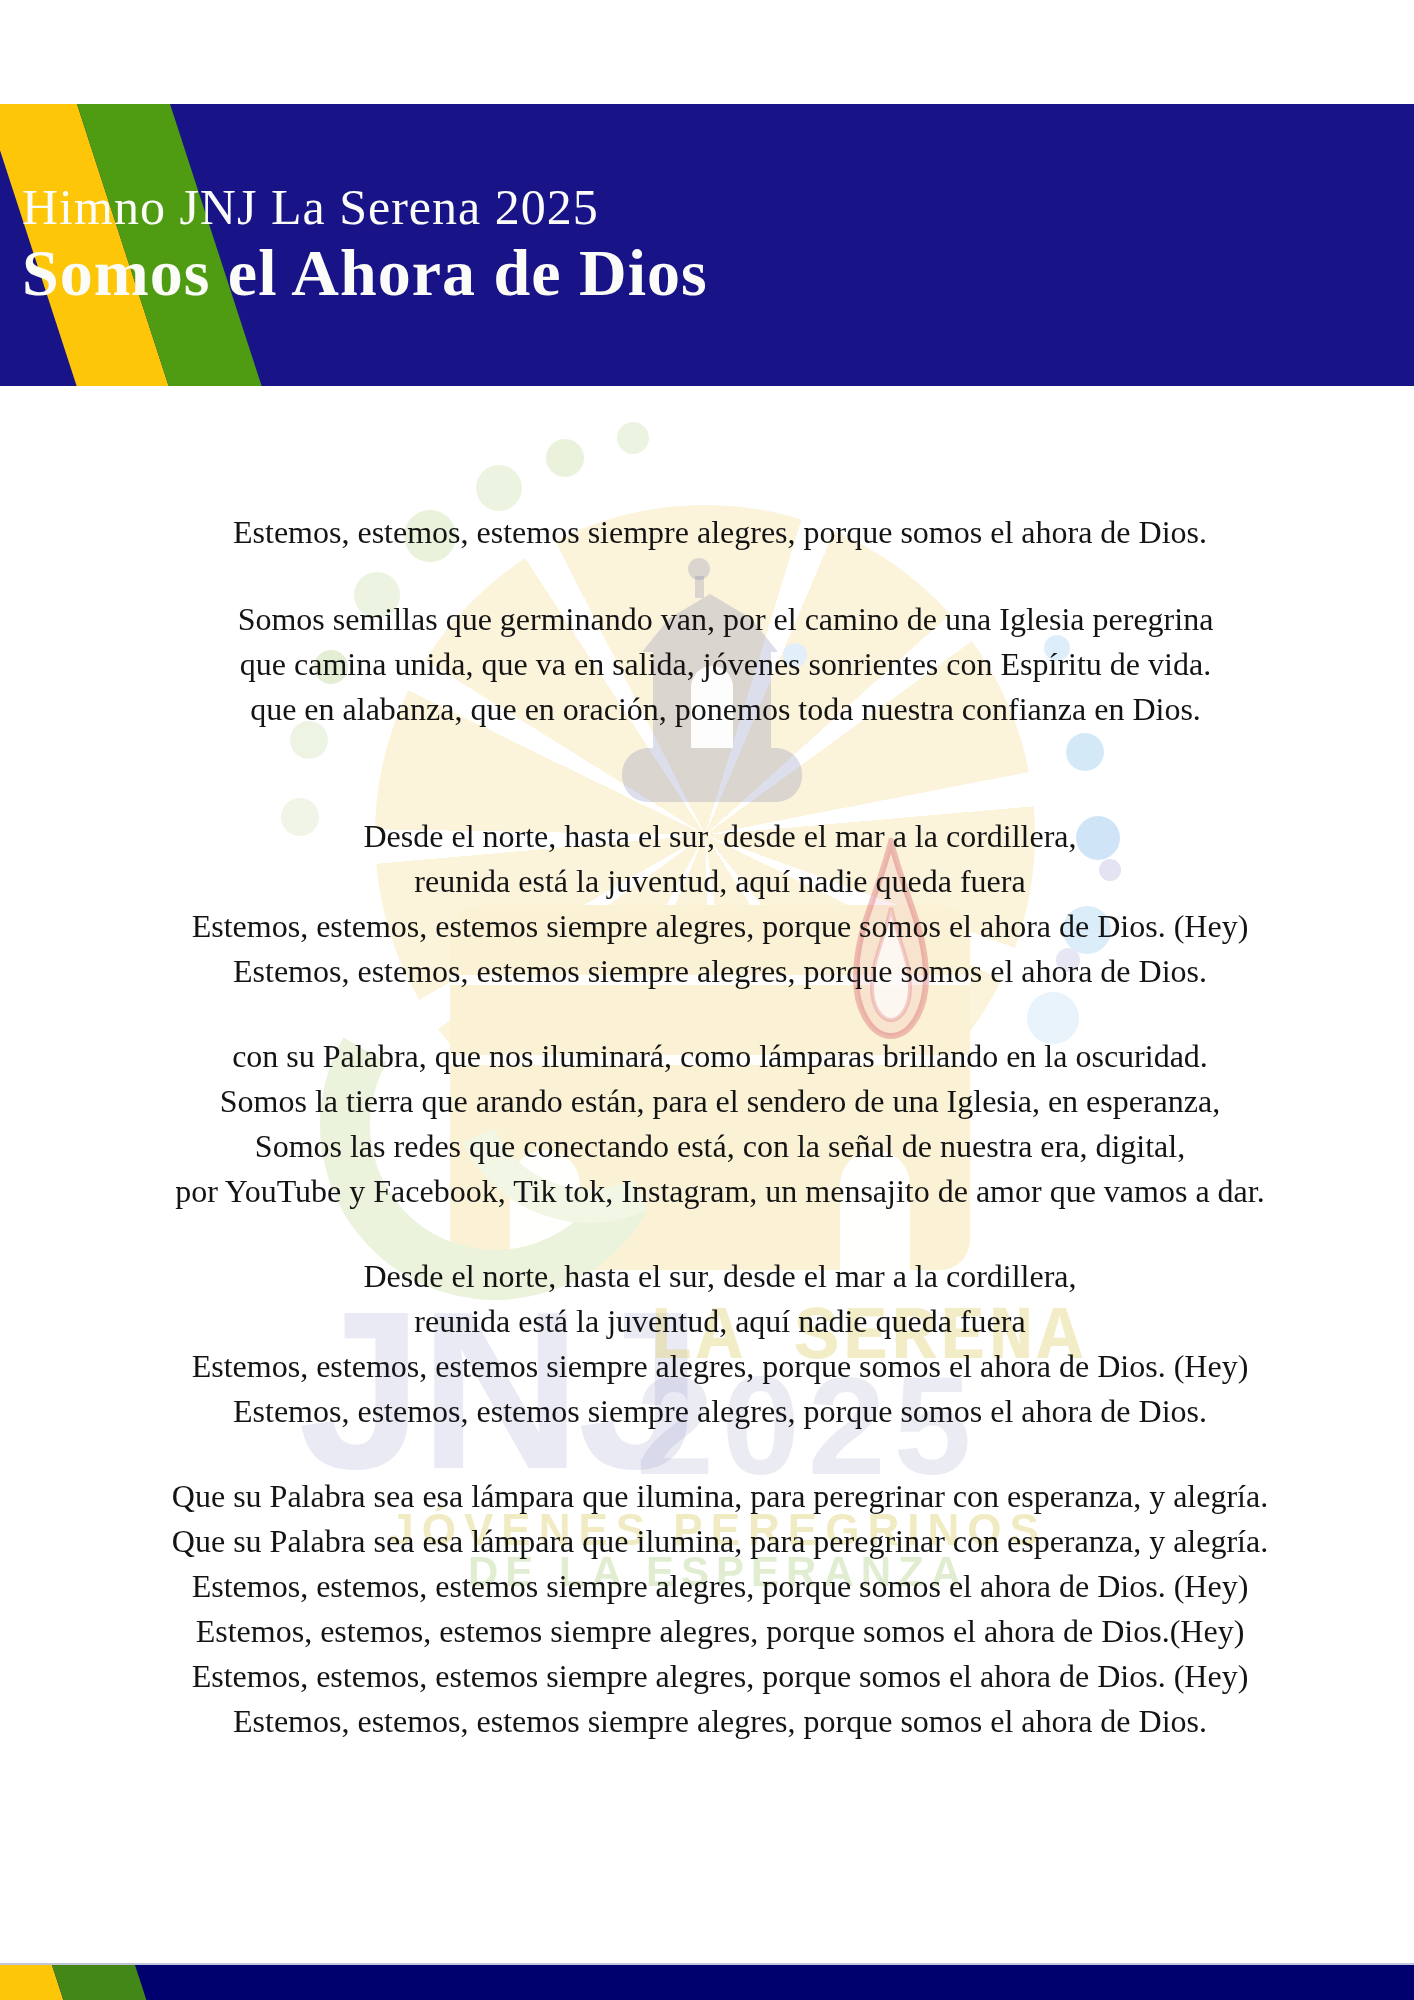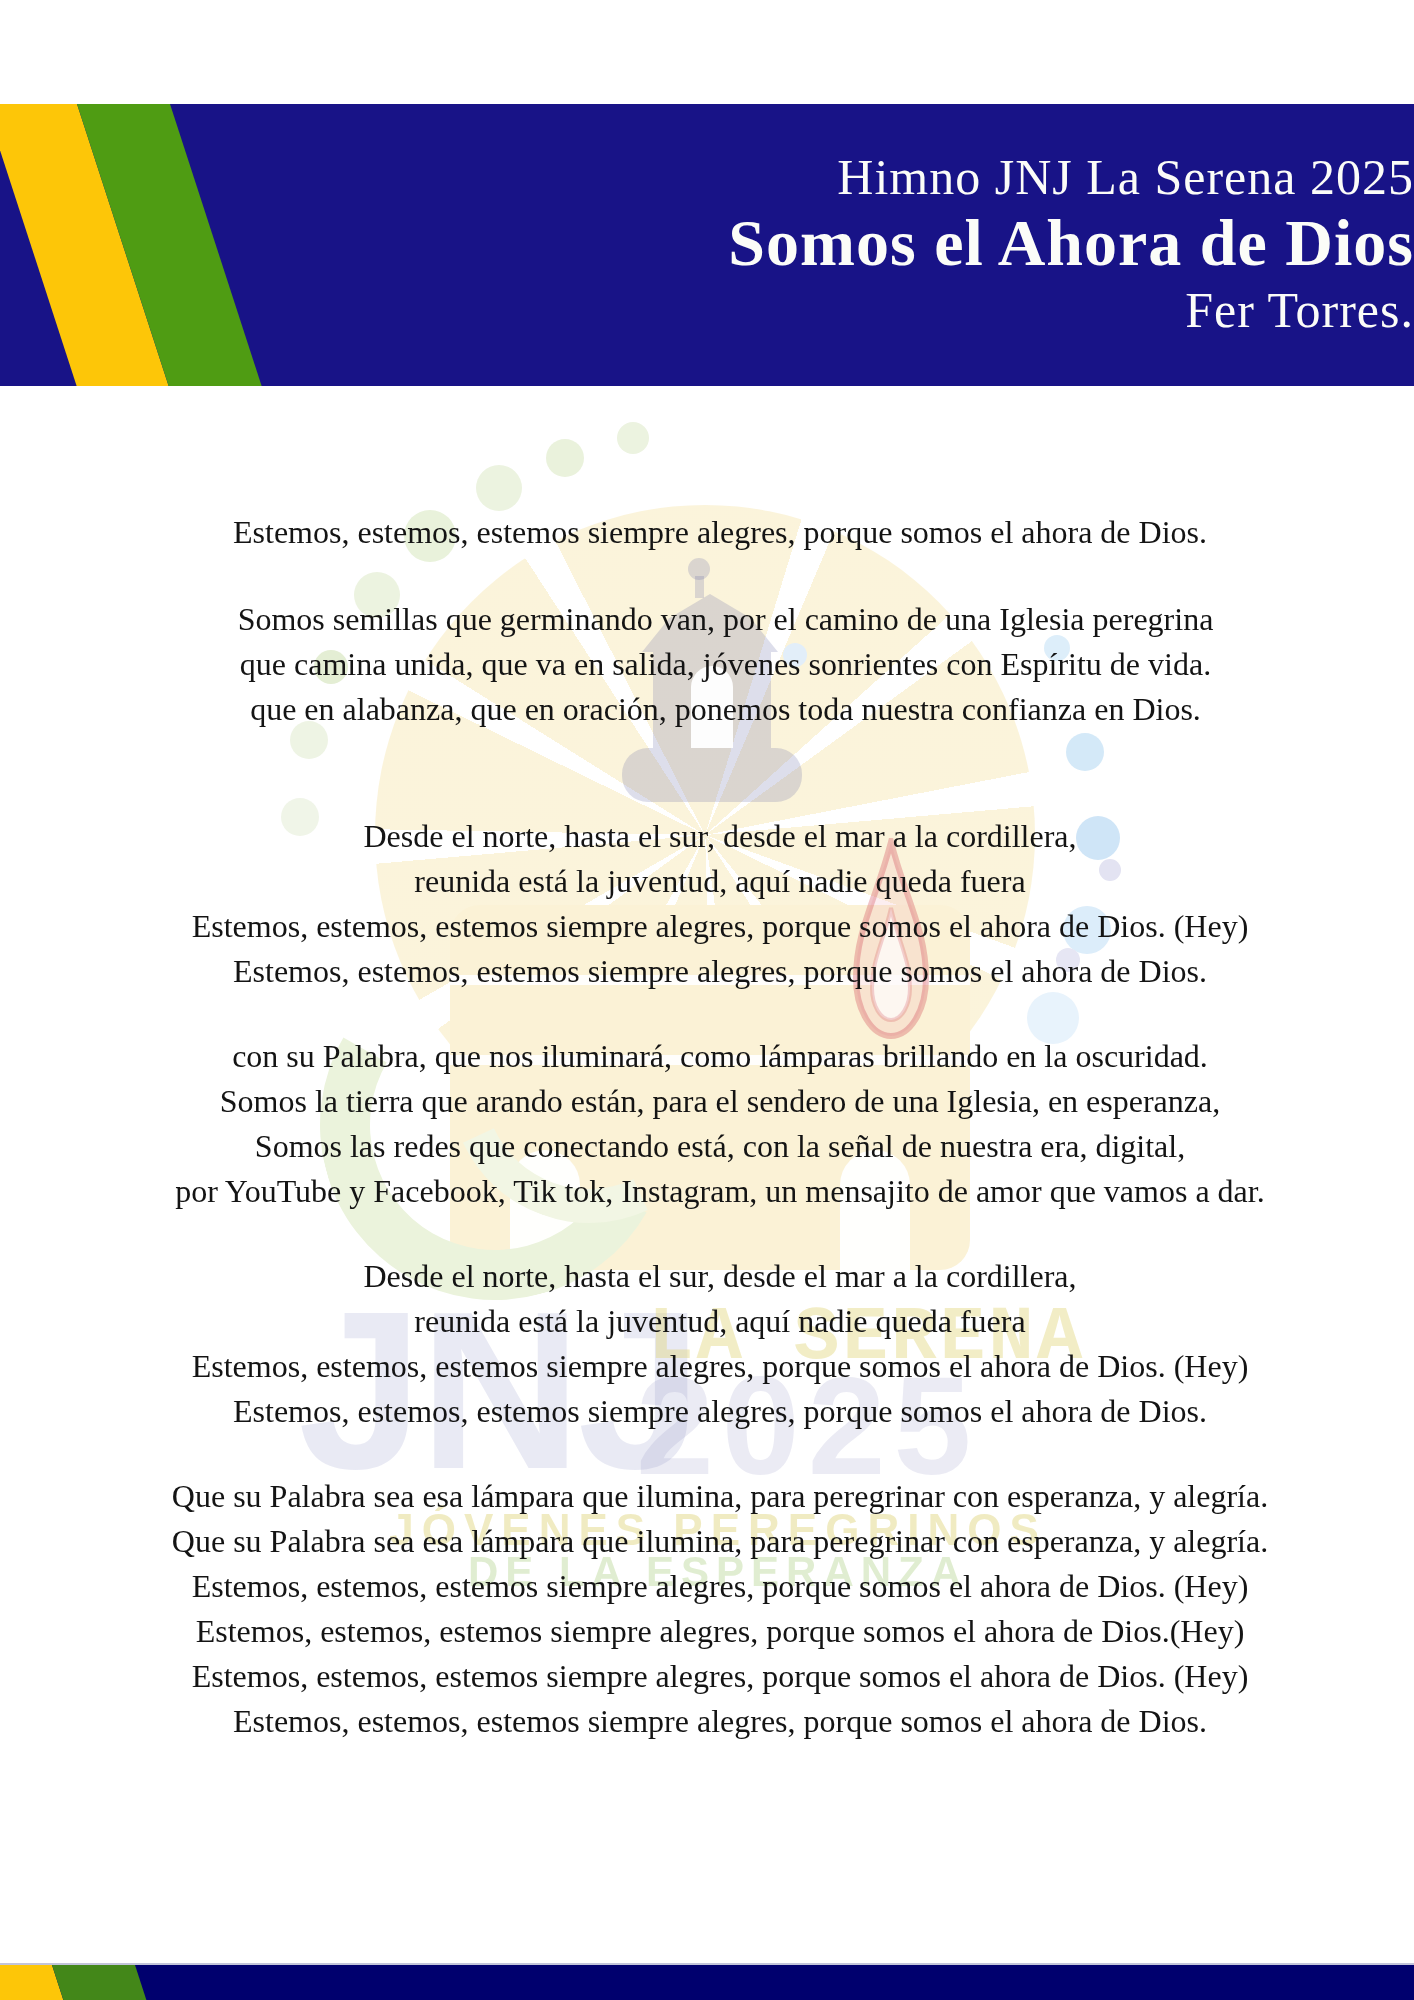--- a/index.html
+++ b/index.html
@@ -10,21 +10,21 @@
   
   .banner{
     position:absolute;left:0;top:104px;width:1414px;height:282px;
     background:#181387;overflow:hidden;
   }
   .stripe{position:absolute;top:0;height:282px;transform:skewX(18deg);transform-origin:top left;}
   .stripe.yellow{left:-15px;width:92px;background:#fdc608;}
   .stripe.green{left:77px;width:93px;background:#4f9c13;}
   .banner-inner{
     position:relative;z-index:2;height:100%;display:flex;flex-direction:column;
-    align-items:flex-end;justify-content:center;padding-left:22px;color:#fbfcf8;
+    align-items:flex-start;justify-content:center;padding-left:22px;color:#fbfcf8;
   }
   .banner-line1{font-size:50px;line-height:1.1;letter-spacing:1px;}
   .banner-line2{font-size:66px;line-height:1.15;font-weight:bold;letter-spacing:1px;}
   .banner-line3{font-size:50px;line-height:1.2;letter-spacing:1px;}
   
   .wm{position:absolute;z-index:0;}
   .wm-sun{
     left:375px;top:505px;width:660px;height:660px;border-radius:50%;opacity:.8;
     background:repeating-conic-gradient(from -8deg at 50% 50%, #faf1d2 0deg 25deg, #ffffff 25deg 31deg);
   }
@@ -76,21 +76,20 @@
 <body>
 
 <div class="page">
 
   <div class="banner">
     <div class="stripe yellow"></div>
     <div class="stripe green"></div>
     <div class="banner-inner">
       <div class="banner-line1">Himno JNJ La Serena 2025</div>
       <div class="banner-line2">Somos el Ahora de Dios</div>
-      <div class="banner-line3">Fer Torres.</div>
     </div>
   </div>
 
   <div>
     <div class="wm wm-sun"></div>
 
     <div class="wm wm-base">
       <div class="band" style="top:70px;"></div>
       <div class="band" style="top:150px;"></div>
       <div class="arch" style="left:60px;"></div>

